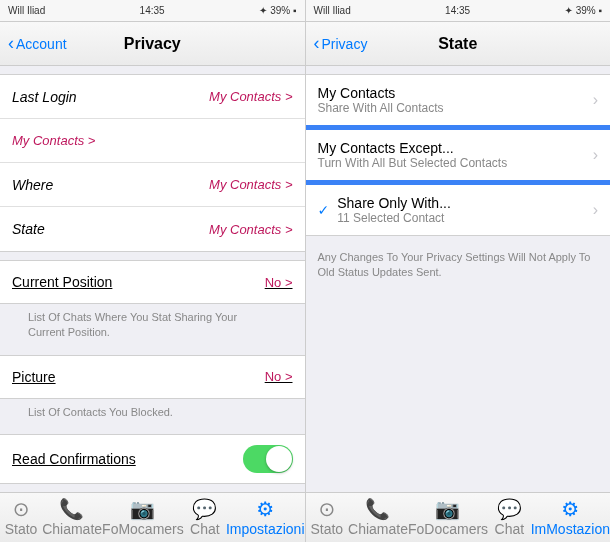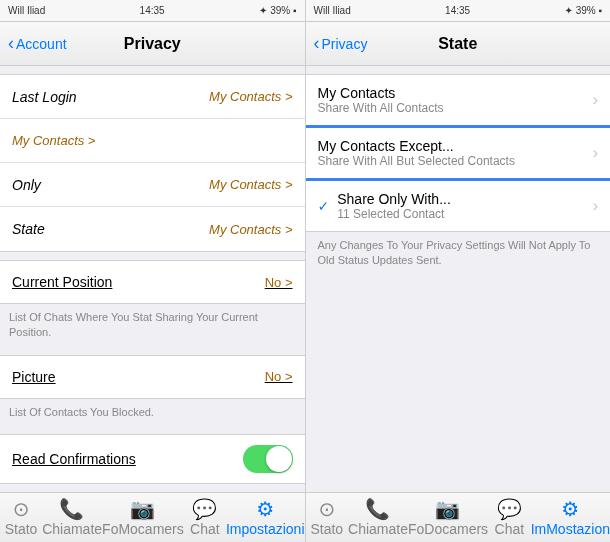--- a/index.html
+++ b/index.html
@@ -119,26 +119,26 @@
     }
 
     .row-label {
       color: #000;
       font-size: 14px;
     }
 
     .row-value {
       display: flex;
       align-items: center;
-      color: #a16207;
+      color: #be185d;
       font-size: 13px;
     }
 
     .section-note {
-      padding: 6px 9px;
+      padding: 6px 28px;
       font-size: 11px;
       color: #888;
       line-height: 1.4;
     }
 
     
     .section-header-row {
       display: flex;
       align-items: center;
       justify-content: space-between;
@@ -182,21 +182,21 @@
     .right-table {
       background: #fff;
       border-top: 1px solid #d0d0d0;
       border-bottom: 1px solid #d0d0d0;
     }
 
     .right-row {
       display: flex;
       align-items: flex-start;
       padding: 10px 12px;
-      border-bottom: 3px solid #3b82f6;
+      border-bottom: 5px solid #3b82f6;
       background: #fff;
       min-height: 44px;
       position: relative;
     }
     .right-row:last-child {
       border-bottom: none;
     }
 
     .right-row-content {
       flex: 1;
@@ -216,21 +216,21 @@
       margin-left: 4px;
     }
     .right-row-check {
       color: #007aff;
       font-size: 14px;
       margin-right: 8px;
       align-self: center;
     }
 
     .notice-text {
-      padding: 6px 12px;
+      padding: 14px 12px;
       font-size: 11px;
       color: #888;
       line-height: 1.4;
     }
 
     
     .tab-bar {
       display: flex;
       background: linear-gradient(to bottom, #f8f8f8, #ebebeb);
       border-top: 1px solid #ccc;
@@ -314,21 +314,21 @@
           <span class="row-value">
             <span>My Contacts &gt;</span>
           </span>
         </div>
         <div class="table-row">
           <span class="row-value">
             <span>My Contacts &gt;</span>
           </span>
         </div>
         <div class="table-row">
-          <span class="row-label">Only</span>
+          <span class="row-label">Where</span>
           <span class="row-value">
             <span>My Contacts &gt;</span>
           </span>
         </div>
         <div class="table-row">
           <span class="row-label">State</span>
           <span class="row-value">
             <span>My Contacts &gt;</span>
           </span>
         </div>
@@ -373,21 +373,21 @@
         <div class="right-row-content">
           <div class="right-row-title">My Contacts</div>
           <div class="right-row-subtitle">Share With All Contacts</div>
         </div>
         <span class="right-row-chevron">›</span>
       </div>
 
       <div class="right-row">
         <div class="right-row-content">
           <div class="right-row-title">My Contacts Except...</div>
-          <div class="right-row-subtitle">Share With All But Selected Contacts</div>
+          <div class="right-row-subtitle">Turn With All But Selected Contacts</div>
         </div>
         <span class="right-row-chevron">›</span>
       </div>
 
       <div class="right-row">
         <span class="right-row-check">✓</span>
         <div class="right-row-content">
           <div class="right-row-title">Share Only With...</div>
           <div class="right-row-subtitle">11 Selected Contact</div>
         </div>

